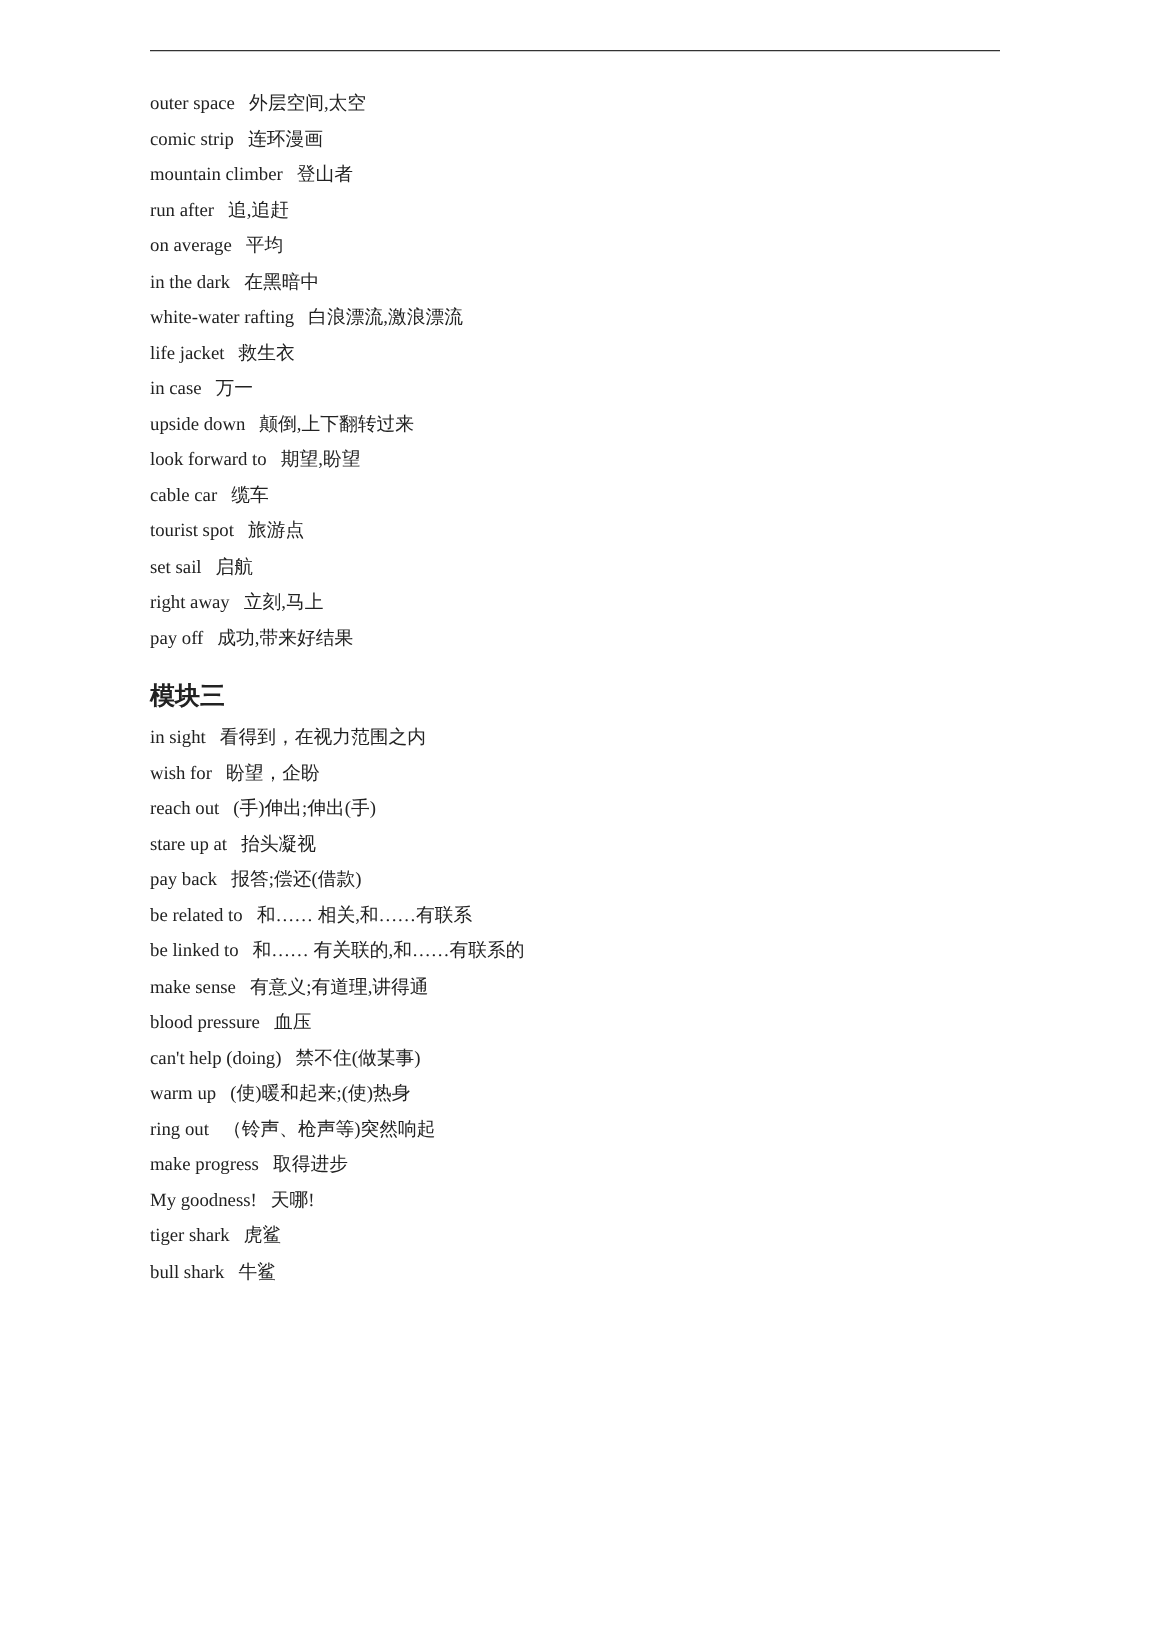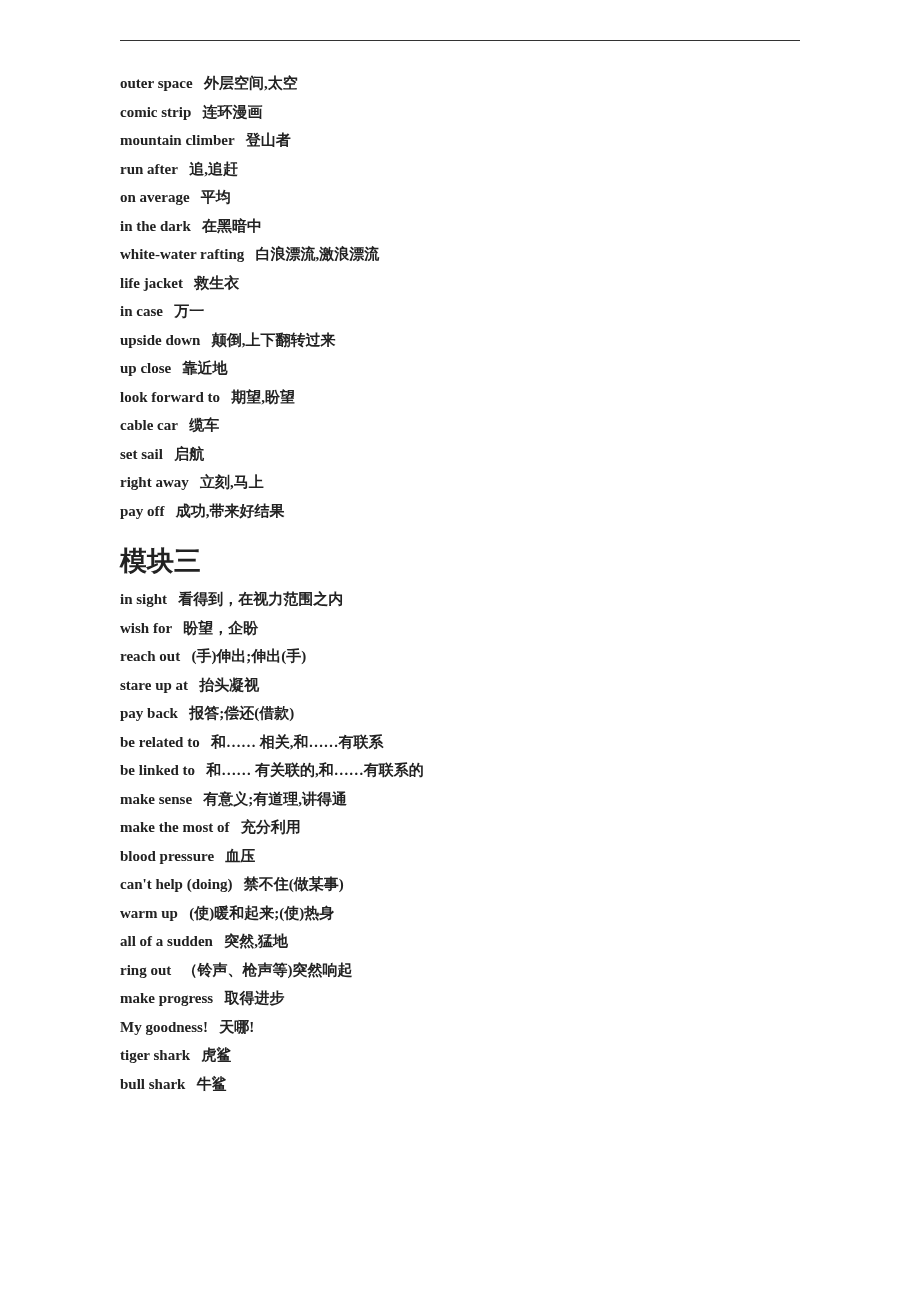--- a/index.html
+++ b/index.html
@@ -1,19 +1,18 @@
 <!DOCTYPE html>
 <html><head>
   <meta charset="utf-8">
   <style>
     * {
       margin: 0;
       padding: 0;
       box-sizing: border-box;
-      font-weight: bold;
     }
     body {
       background: #ffffff;
       font-family: "SimSun", "宋体", serif;
       font-size: 15px;
       color: #222;
       width: 920px;
       min-height: 1302px;
       padding: 40px 120px 60px 120px;
     }
@@ -22,21 +21,21 @@
       margin-bottom: 28px;
     }
     .vocab-list {
       list-style: none;
       line-height: 1.9;
     }
     .vocab-list li {
       display: block;
     }
     .section-header {
-      font-size: 27px;
+      font-size: 20px;
       font-weight: bold;
       margin: 18px 0 6px 0;
       font-family: "SimHei", "黑体", sans-serif;
     }
   </style>
 </head>
 <body>
 
 <div class="top-line"></div>
 
@@ -44,42 +43,40 @@
     <li>outer space&nbsp;&nbsp;&nbsp;外层空间,太空</li>
     <li>comic strip&nbsp;&nbsp;&nbsp;连环漫画</li>
     <li>mountain climber&nbsp;&nbsp;&nbsp;登山者</li>
     <li>run after&nbsp;&nbsp;&nbsp;追,追赶</li>
     <li>on average&nbsp;&nbsp;&nbsp;平均</li>
     <li>in the dark&nbsp;&nbsp;&nbsp;在黑暗中</li>
     <li>white-water rafting&nbsp;&nbsp;&nbsp;白浪漂流,激浪漂流</li>
     <li>life jacket&nbsp;&nbsp;&nbsp;救生衣</li>
     <li>in case&nbsp;&nbsp;&nbsp;万一</li>
     <li>upside down&nbsp;&nbsp;&nbsp;颠倒,上下翻转过来</li>
-    <li>up close&nbsp;&nbsp;&nbsp;靠近地</li>
     <li>look forward to&nbsp;&nbsp;&nbsp;期望,盼望</li>
     <li>cable car&nbsp;&nbsp;&nbsp;缆车</li>
+    <li>tourist spot&nbsp;&nbsp;&nbsp;旅游点</li>
     <li>set sail&nbsp;&nbsp;&nbsp;启航</li>
     <li>right away&nbsp;&nbsp;&nbsp;立刻,马上</li>
     <li>pay off&nbsp;&nbsp;&nbsp;成功,带来好结果</li>
   </ul>
 
 <div class="section-header" id="section2-header">模块三</div>
 
 <ul class="vocab-list" id="section2-list">
     <li>in sight&nbsp;&nbsp;&nbsp;看得到，在视力范围之内</li>
     <li>wish for&nbsp;&nbsp;&nbsp;盼望，企盼</li>
     <li>reach out&nbsp;&nbsp;&nbsp;(手)伸出;伸出(手)</li>
     <li>stare up at&nbsp;&nbsp;&nbsp;抬头凝视</li>
     <li>pay back&nbsp;&nbsp;&nbsp;报答;偿还(借款)</li>
     <li>be related to&nbsp;&nbsp;&nbsp;和…… 相关,和……有联系</li>
     <li>be linked to&nbsp;&nbsp;&nbsp;和…… 有关联的,和……有联系的</li>
     <li>make sense&nbsp;&nbsp;&nbsp;有意义;有道理,讲得通</li>
-    <li>make the most of&nbsp;&nbsp;&nbsp;充分利用</li>
     <li>blood pressure&nbsp;&nbsp;&nbsp;血压</li>
     <li>can't help (doing)&nbsp;&nbsp;&nbsp;禁不住(做某事)</li>
     <li>warm up&nbsp;&nbsp;&nbsp;(使)暖和起来;(使)热身</li>
-    <li>all of a sudden&nbsp;&nbsp;&nbsp;突然,猛地</li>
     <li>ring out&nbsp;&nbsp;&nbsp;（铃声、枪声等)突然响起</li>
     <li>make progress&nbsp;&nbsp;&nbsp;取得进步</li>
     <li>My goodness!&nbsp;&nbsp;&nbsp;天哪!</li>
     <li>tiger shark&nbsp;&nbsp;&nbsp;虎鲨</li>
     <li>bull shark&nbsp;&nbsp;&nbsp;牛鲨</li>
   </ul>
 
 </body></html>

